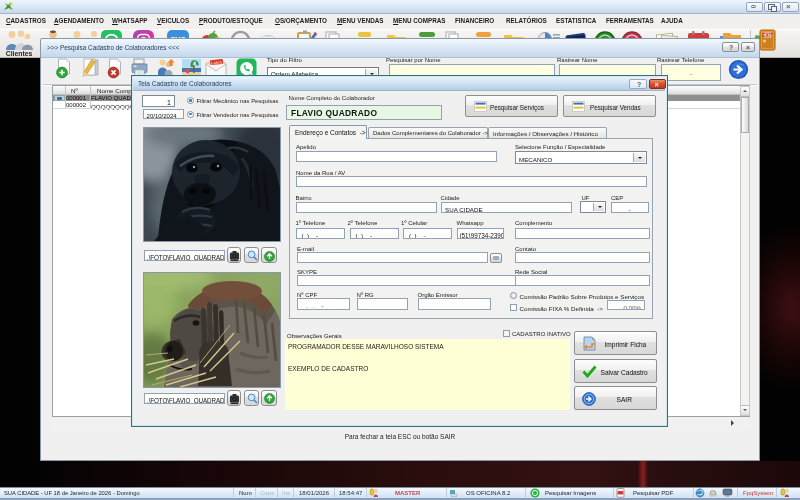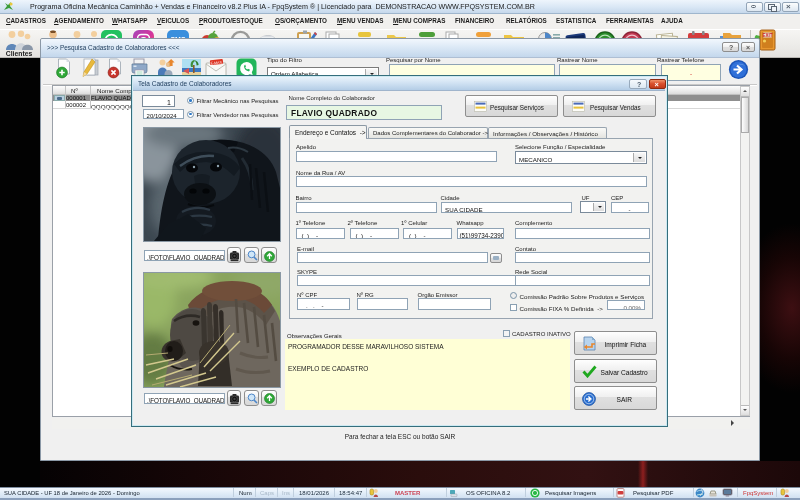--- a/index.html
+++ b/index.html
@@ -22,21 +22,20 @@
 </style>
 </head>
 <body>
 <div id="app">
 
 <div class="abs" style="left:0;top:0;width:800px;height:13px;background:linear-gradient(#eef5fc,#d9e7f5 55%,#c6d8ec);border-bottom:1px solid #9fb6cd;"></div>
 <svg class="abs" style="left:3px;top:1px" width="11" height="11" viewBox="0 0 11 11">
       <path d="M1 9 L4 5 L2 2 L5 4 L8 1 L7 5 L10 9 L6 7 Z" fill="#3a9c3a"></path>
       <circle cx="8" cy="3" r="1.6" fill="#e8c93c"></circle>
     </svg>
-<div class="abs" style="left:30px;top:3px;font-size:7.15px;color:#1a1a1a;white-space:nowrap;">Programa Oficina Mecânica Caminhão + Vendas e Financeiro v8.2 Plus IA - FpqSystem ® | Licenciado para&nbsp;&nbsp;DEMONSTRACAO WWW.FPQSYSTEM.COM.BR</div>
 <div class="abs" style="left:746px;top:2px;width:15px;height:8px;background:linear-gradient(#fbfdfe,#dde7f1);border:1px solid #93a5b8;border-radius:2px;">
       <div class="abs" style="left:3.6px;top:2.2px;width:5.6px;height:2.6px;border:1px solid #5b6673;border-radius:1.6px;box-sizing:border-box;"></div>
     </div>
 <div class="abs" style="left:764px;top:2px;width:15px;height:8px;background:linear-gradient(#fbfdfe,#dde7f1);border:1px solid #93a5b8;border-radius:2px;">
       <div class="abs" style="left:3.4px;top:1.4px;width:4.4px;height:3.6px;border:1px solid #5b6673;"></div>
       <div class="abs" style="left:5.6px;top:3px;width:4.4px;height:3.6px;border:1px solid #5b6673;background:#eef3f8;"></div>
     </div>
 <div class="abs" style="left:782px;top:2px;width:15px;height:8px;background:linear-gradient(#fbfdfe,#dde7f1);border:1px solid #93a5b8;border-radius:2px;">
       <div class="abs" style="left:3px;top:0;font-size:8px;font-weight:bold;color:#525f6d;line-height:7.6px;">×</div>
     </div>

